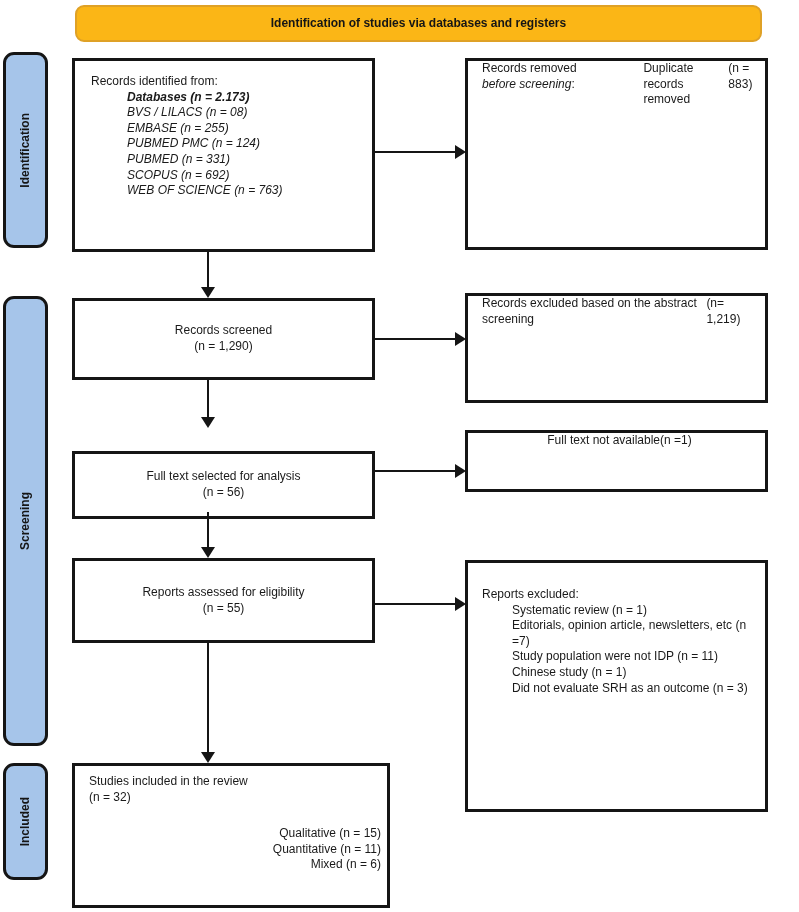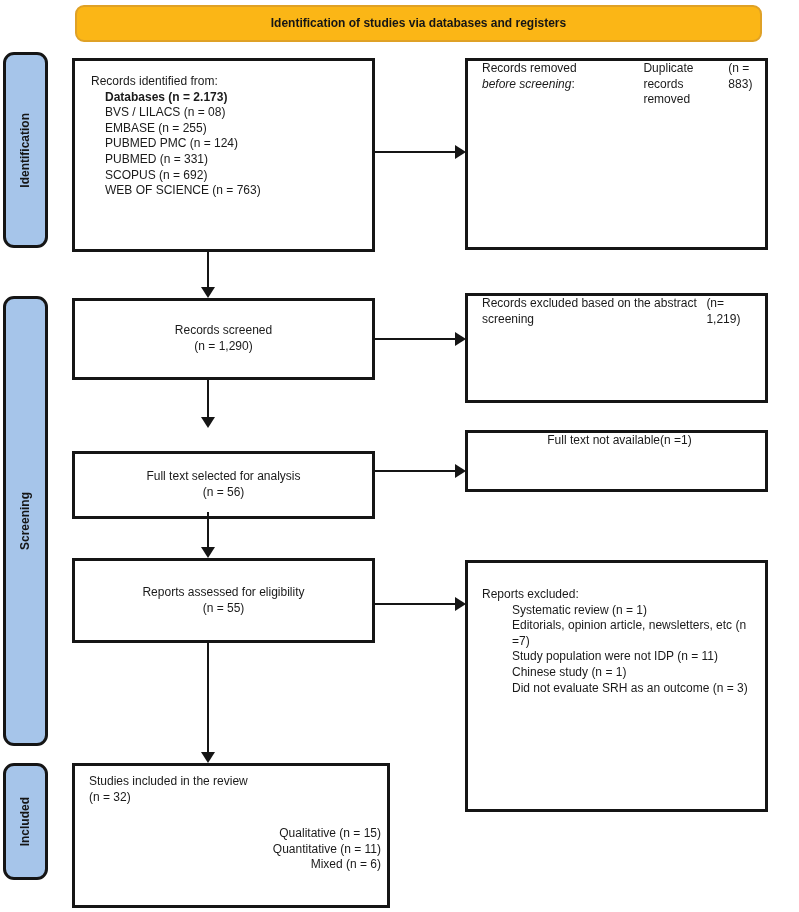--- a/index.html
+++ b/index.html
@@ -67,21 +67,21 @@
   #box-reports-excl  { top:560px; height:252px; padding:24px 12px 0 14px; }
 
   .center-box {
     display:flex; flex-direction:column;
     align-items:center; justify-content:center;
     text-align:left;
   }
   .vcenter {
     display:flex; flex-direction:row; justify-content:center;
   }
-  .indent  { margin-left:14px; }
+  .indent  { margin-left:36px;font-style:italic; }
   .indent2 { margin-left:30px; }
   .bold    { font-weight:bold; }
   .count-centered { }
   .wrap-220 { width:222px; }
   .wrap-240 { width:244px; }
   .breakdown { margin-left:110px;text-align:right; }
   .gap-top { margin-top:21px; }
 
   
   .h-arrow {

